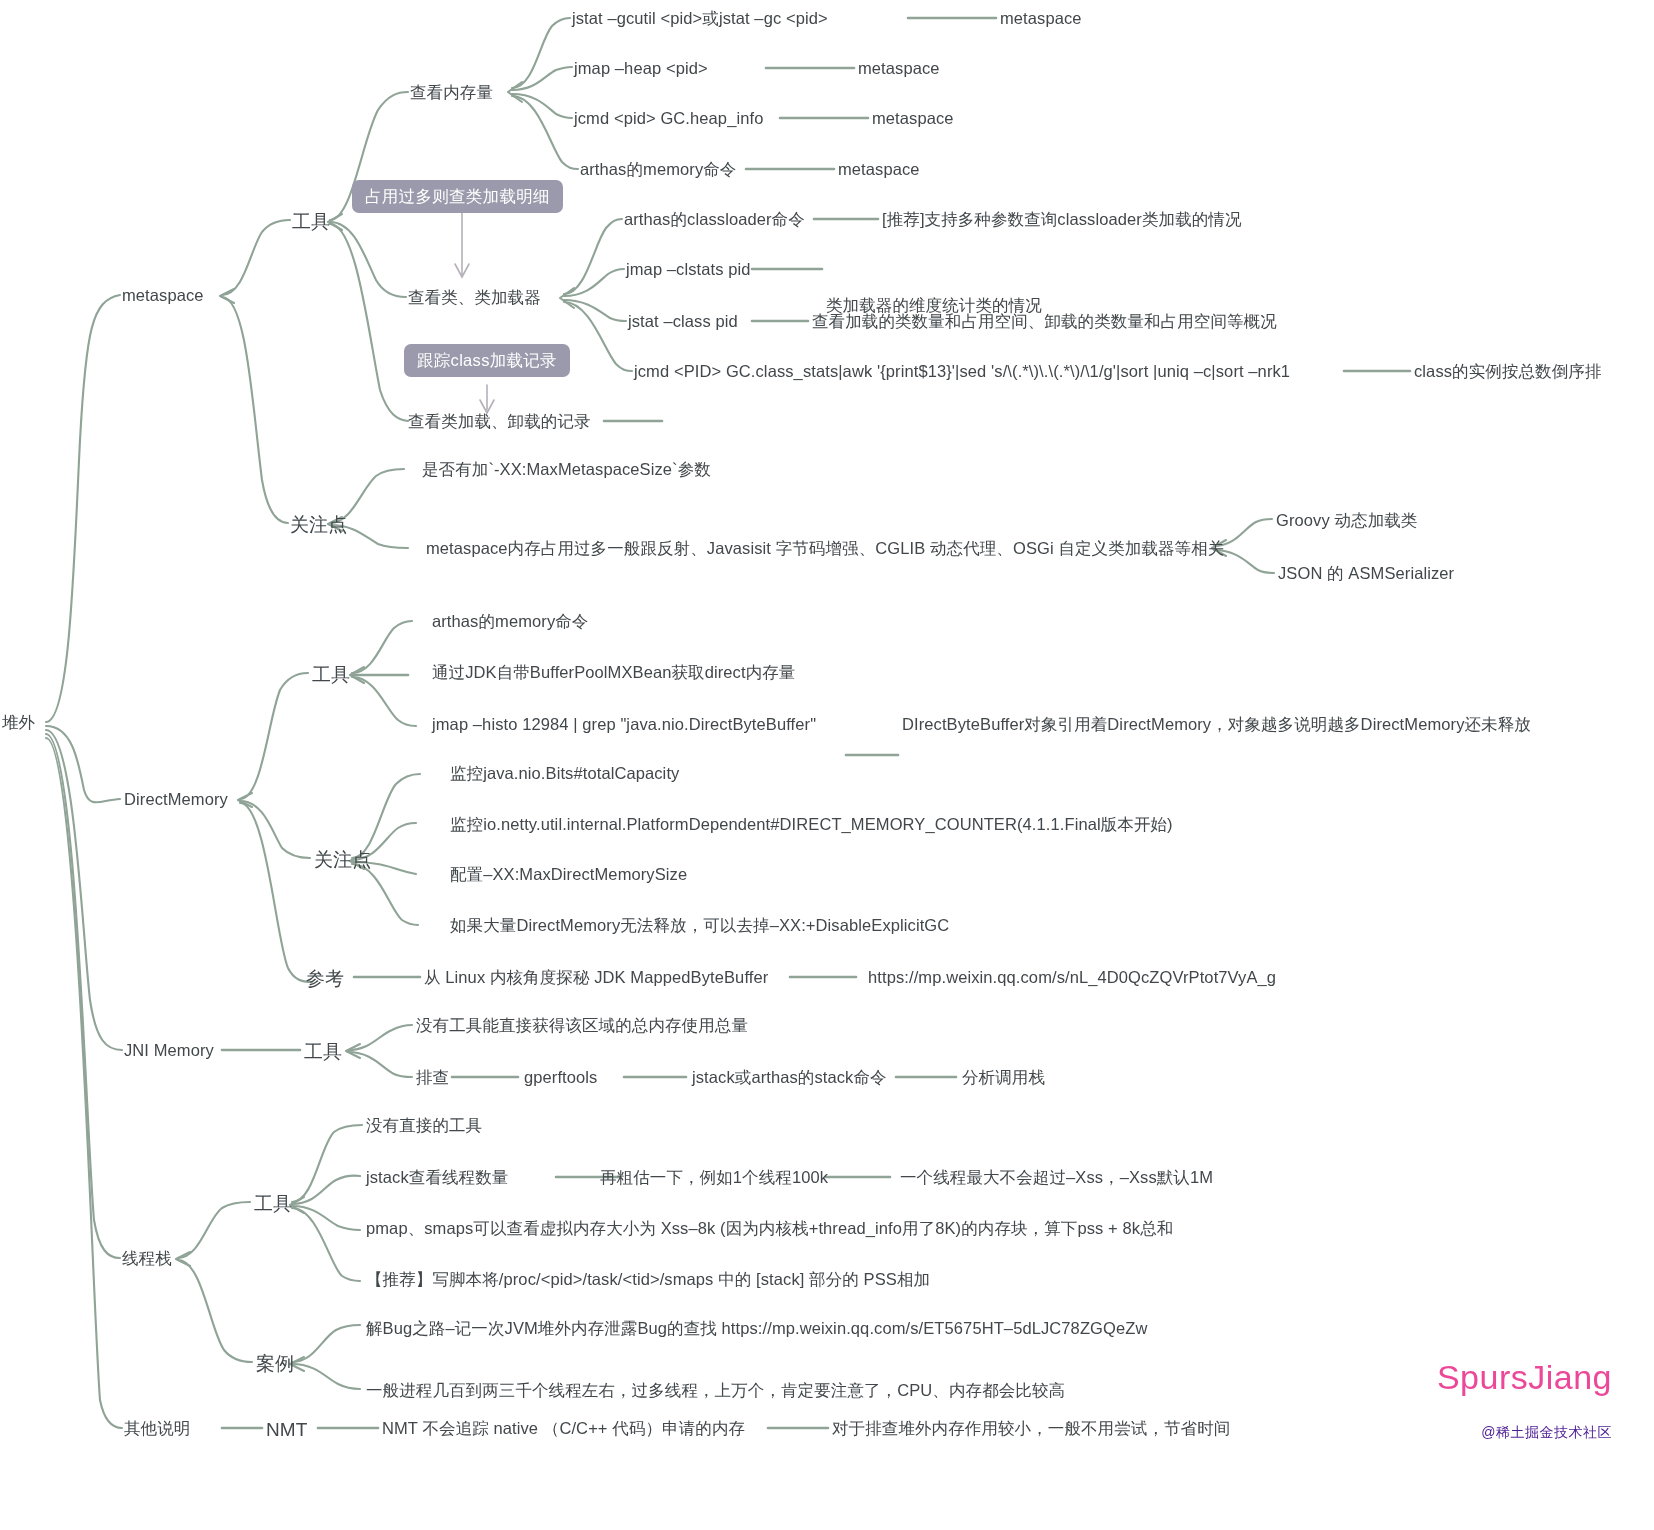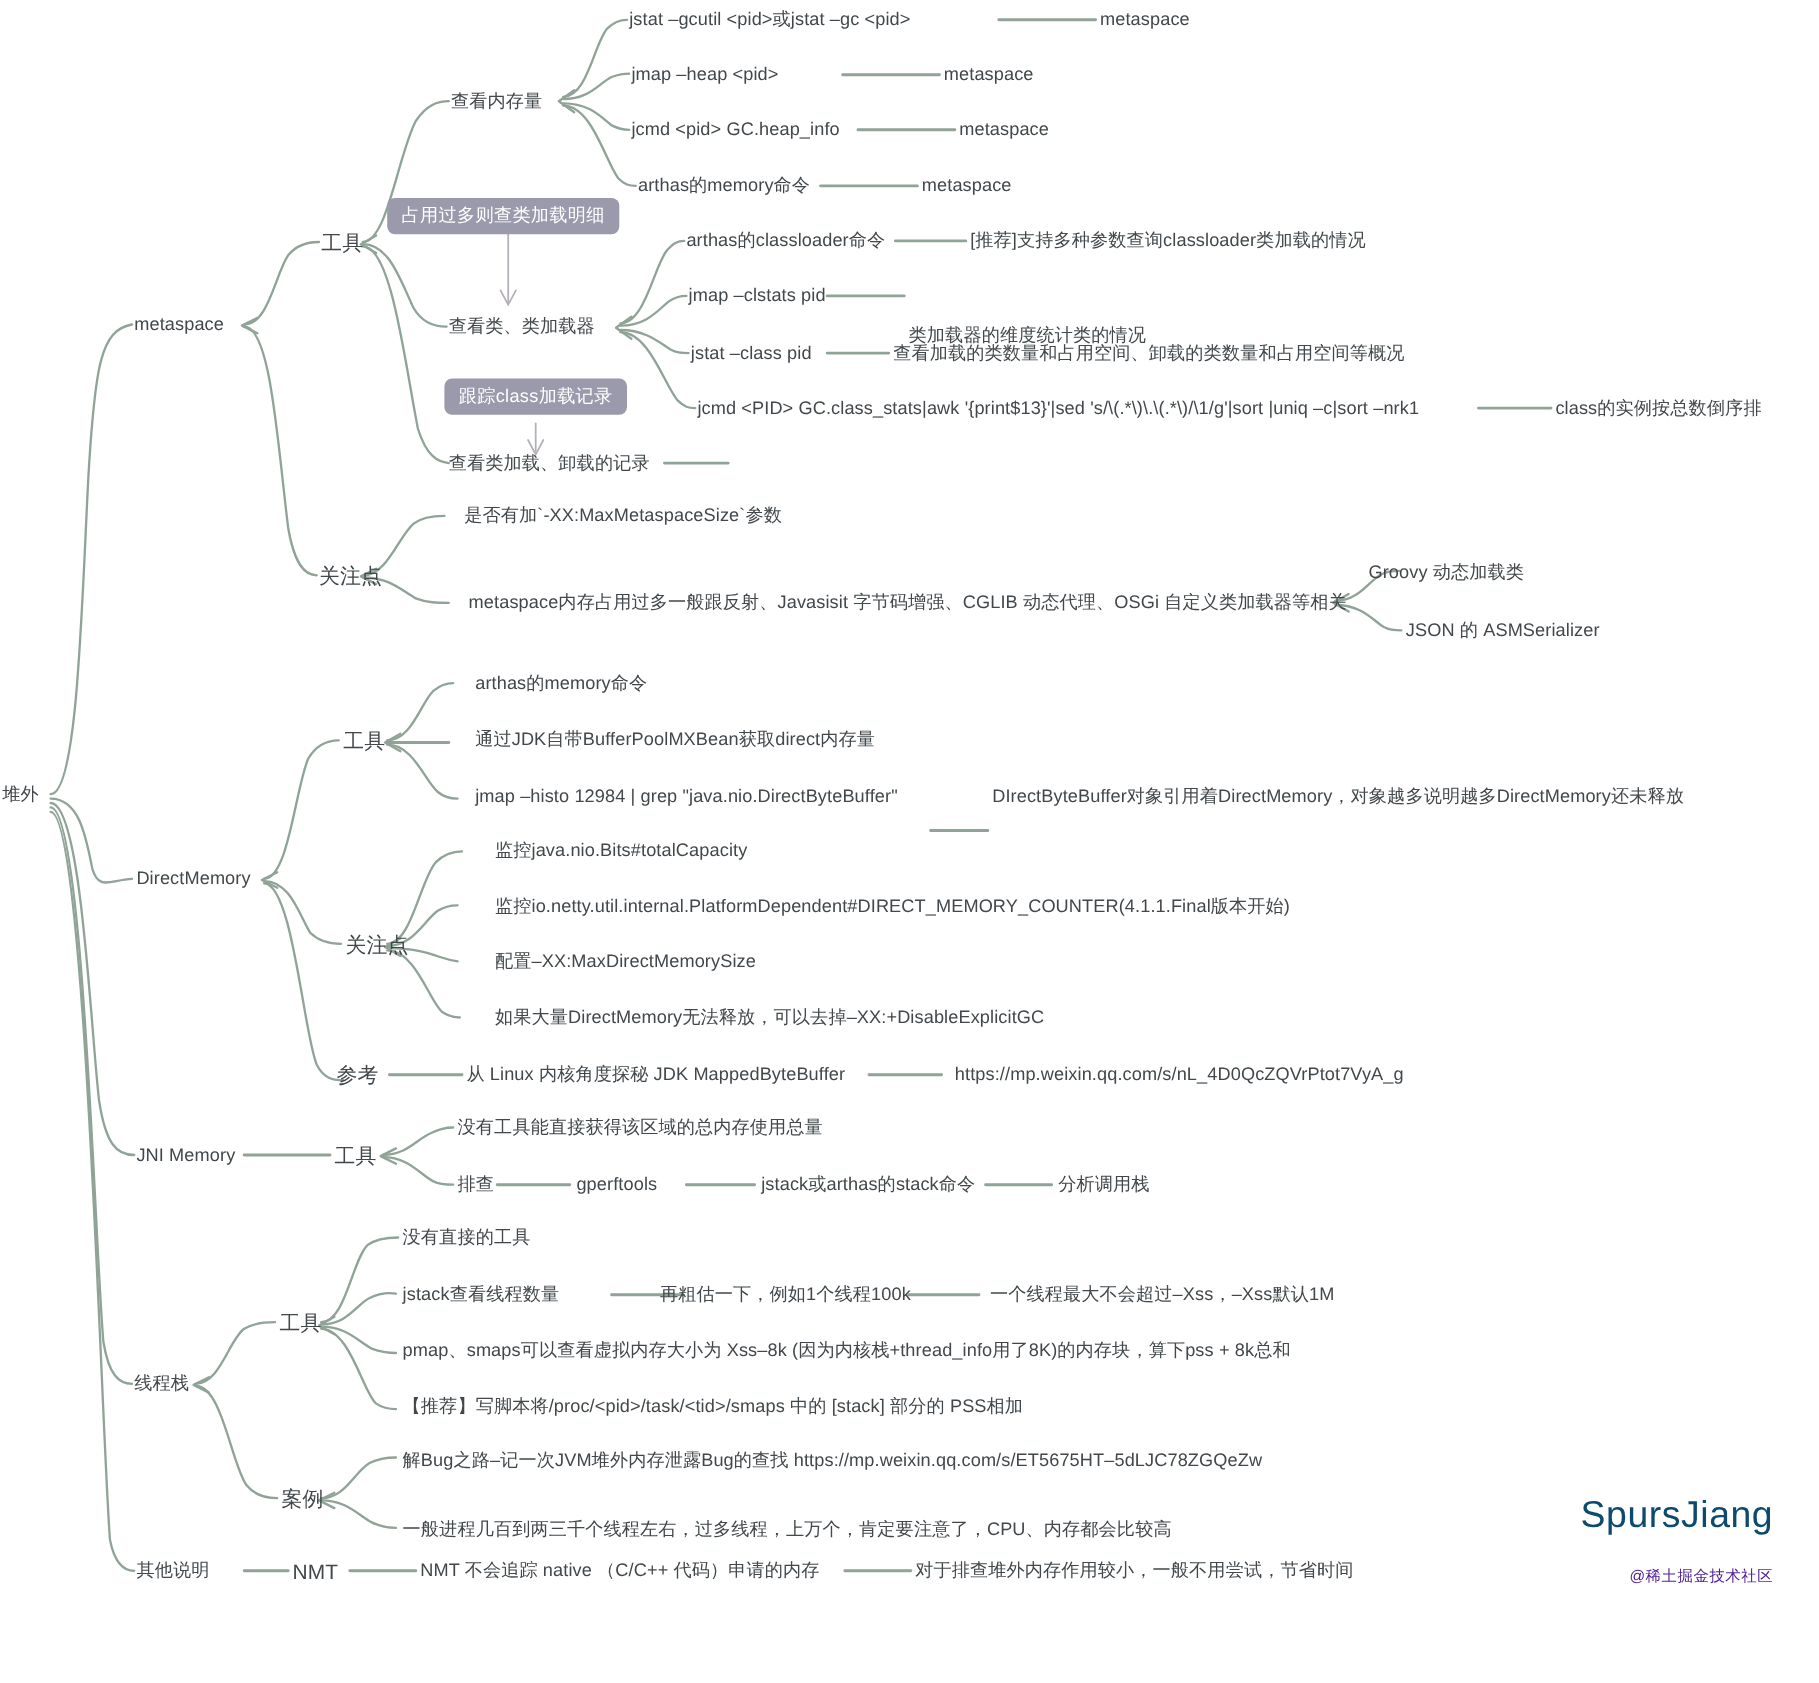--- a/index.html
+++ b/index.html
@@ -16,21 +16,21 @@
   }
   .node.root{font-size:16.5px;}
   .node.l1{font-size:16.5px;}
   .node.l2{font-size:19px;}
   .pill{
     position:absolute;white-space:nowrap;background:#9a9aac;color:#ffffff;
     font-size:16.5px;border-radius:7px;padding:8px 13px;line-height:1;
     letter-spacing:.3px;
   }
   .wm-main{
-    position:absolute;right:42px;top:1358px;font-size:34px;color:#0c4a6e;
+    position:absolute;right:42px;top:1358px;font-size:34px;color:#ec4899;
     letter-spacing:.5px;font-family:"Liberation Sans",sans-serif;
   }
   .wm-sub{
     position:absolute;right:42px;top:1424px;font-size:14px;color:#4c1d95;
     letter-spacing:.5px;
   }
 </style>
 </head>
 <body>
 
@@ -174,21 +174,21 @@
   <div class="node" style="left:812px;top:313px;">查看加载的类数量和占用空间、卸载的类数量和占用空间等概况</div>
   <div class="node" style="left:634px;top:363px;">jcmd &lt;PID&gt; GC.class_stats|awk '{print$13}'|sed  's/\(.*\)\.\(.*\)/\1/g'|sort |uniq –c|sort –nrk1</div>
   <div class="node" style="left:1414px;top:363px;">class的实例按总数倒序排</div>
 
   <div class="pill" style="left:404px;top:344px;">跟踪class加载记录</div>
 
   <div class="node" style="left:408px;top:413px;">查看类加载、卸载的记录</div>
 
   <div class="node" style="left:422px;top:461px;">是否有加`-XX:MaxMetaspaceSize`参数</div>
   <div class="node" style="left:426px;top:540px;">metaspace内存占用过多一般跟反射、Javasisit 字节码增强、CGLIB 动态代理、OSGi 自定义类加载器等相关</div>
-  <div class="node" style="left:1244px;top:512px;">Groovy 动态加载类</div>
+  <div class="node" style="left:1276px;top:512px;">Groovy 动态加载类</div>
   <div class="node" style="left:1278px;top:565px;">JSON 的 ASMSerializer</div>
 
   <div class="node l1" style="left:124px;top:791px;">DirectMemory</div>
   <div class="node l2" style="left:312px;top:665px;">工具</div>
   <div class="node l2" style="left:314px;top:850px;">关注点</div>
   <div class="node l2" style="left:306px;top:969px;">参考</div>
 
   <div class="node" style="left:432px;top:613px;">arthas的memory命令</div>
   <div class="node" style="left:432px;top:664px;">通过JDK自带BufferPoolMXBean获取direct内存量</div>
   <div class="node" style="left:432px;top:716px;">jmap –histo 12984 | grep "java.nio.DirectByteBuffer"</div>

